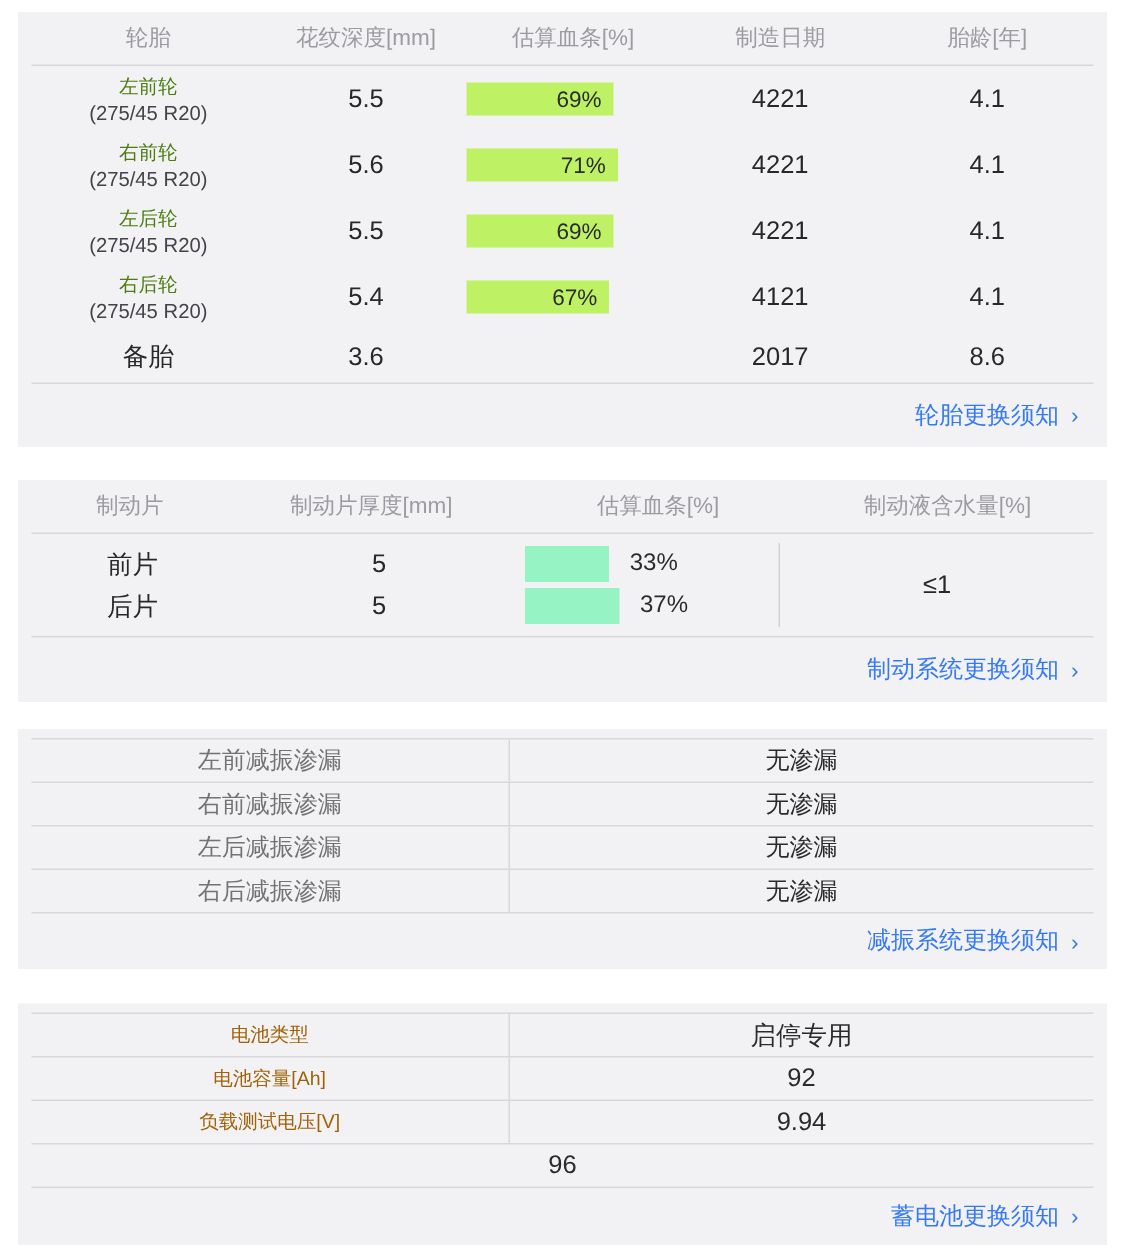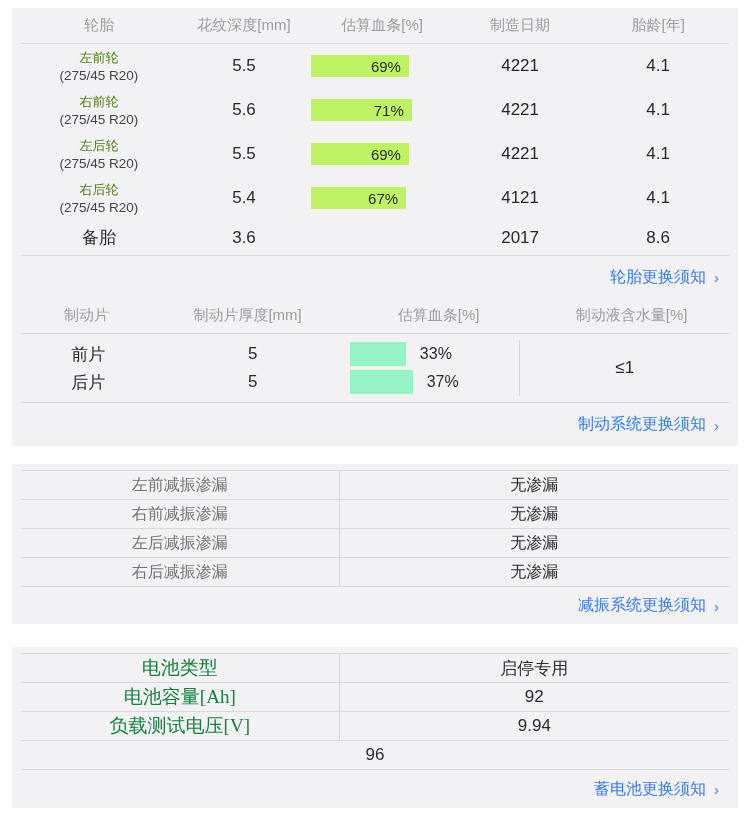--- a/index.html
+++ b/index.html
@@ -9,21 +9,21 @@
     font-family: "Liberation Sans", "DejaVu Sans", sans-serif;
     color: #28282b;
     -webkit-font-smoothing: antialiased;
   }
   .card {
     margin: 0 12px;
     background: #f2f2f5;
     padding: 0 9px;
   }
   .card1 { margin-top: 8px; }
-  .card2 { }
+  .card2 { margin-top: 22px; }
   .card3 { margin-top: 18px; padding-top: 6px; }
   .card4 { margin-top: 23px; padding-top: 6px; }
 
   .hairline-b { border-bottom: 1px solid #d8d8dc; }
   .hairline-t { border-top: 1px solid #d8d8dc; }
 
   
   .thead {
     display: flex;
     align-items: center;
@@ -99,21 +99,21 @@
     display: flex; align-items: center; justify-content: center;
     border-right: 1px solid #d8d8dc;
     font-size: 16px;
   }
   .kv-value {
     flex: 1;
     display: flex; align-items: center; justify-content: center;
     font-size: 16px; color: #2b2b2e;
   }
   .damper .kv-label { color: #737373; }
-  .battery .kv-label { color: #15803d; font-size: 19px; font-family: Liberation Serif, serif; }
+  .battery .kv-label { color: #a16207; font-size: 13px; }
   .battery .kv-value { font-size: 17px; }
   .damper-link { height: 37px; }
   .battery-link { height: 38px; }
 </style>
 </head>
 <body>
 
 <section class="card card1">
   <div class="thead hairline-b">
     <div class="t-c1">轮胎</div>

